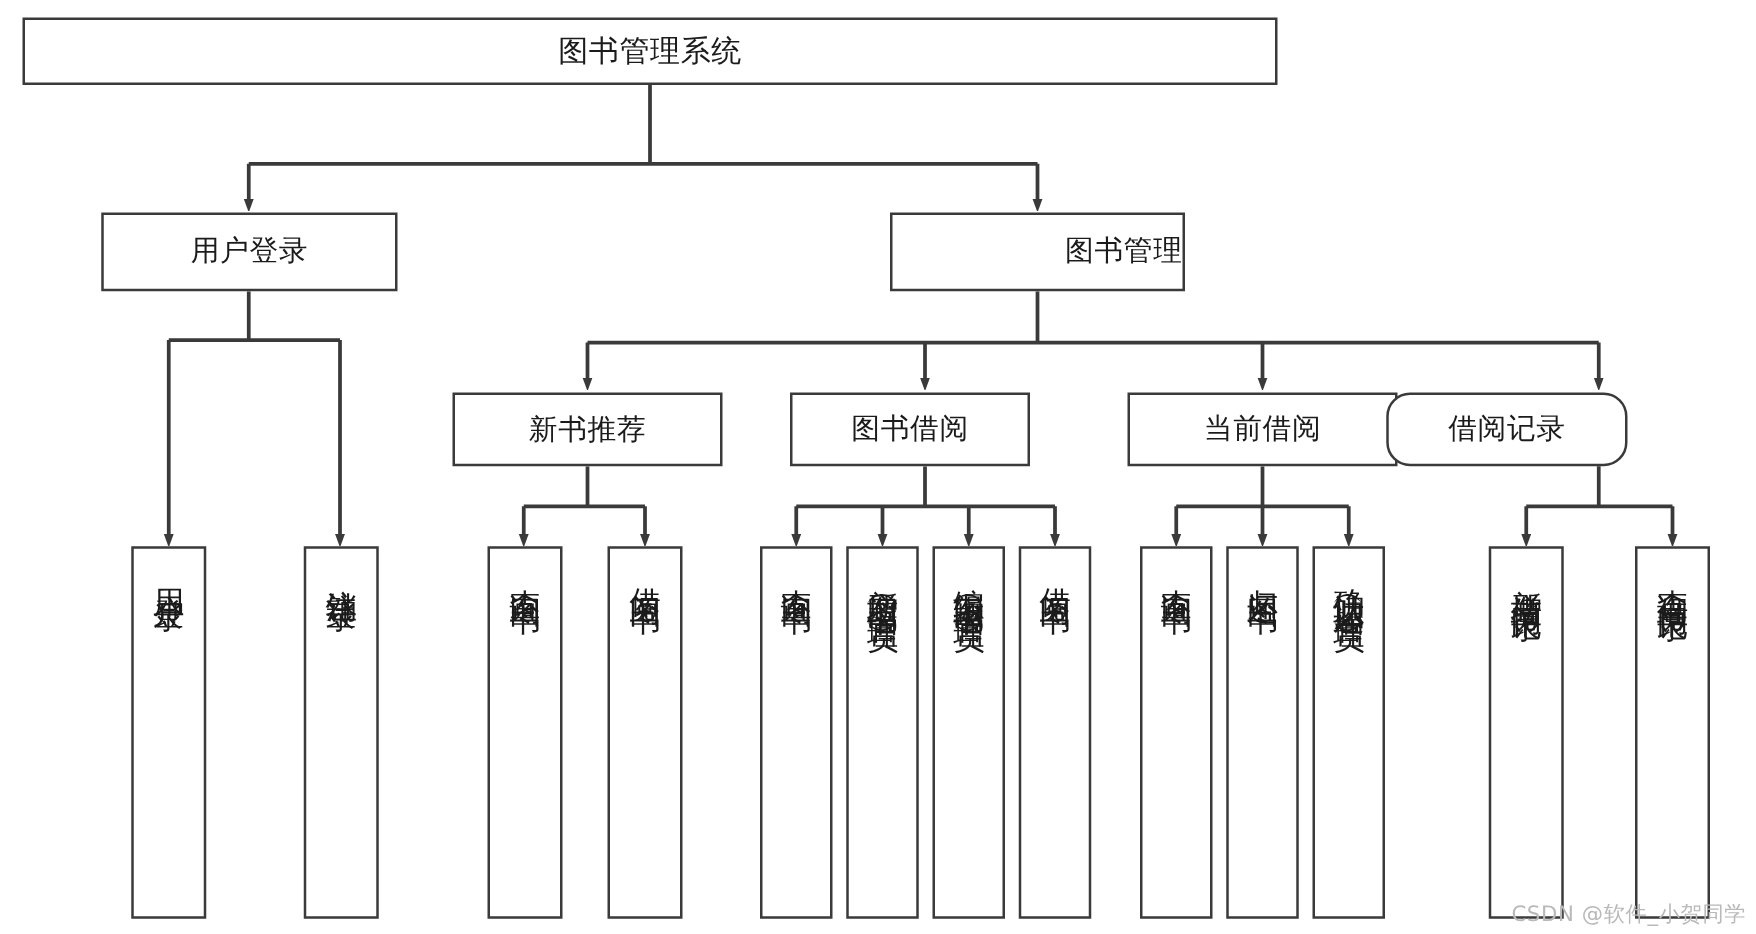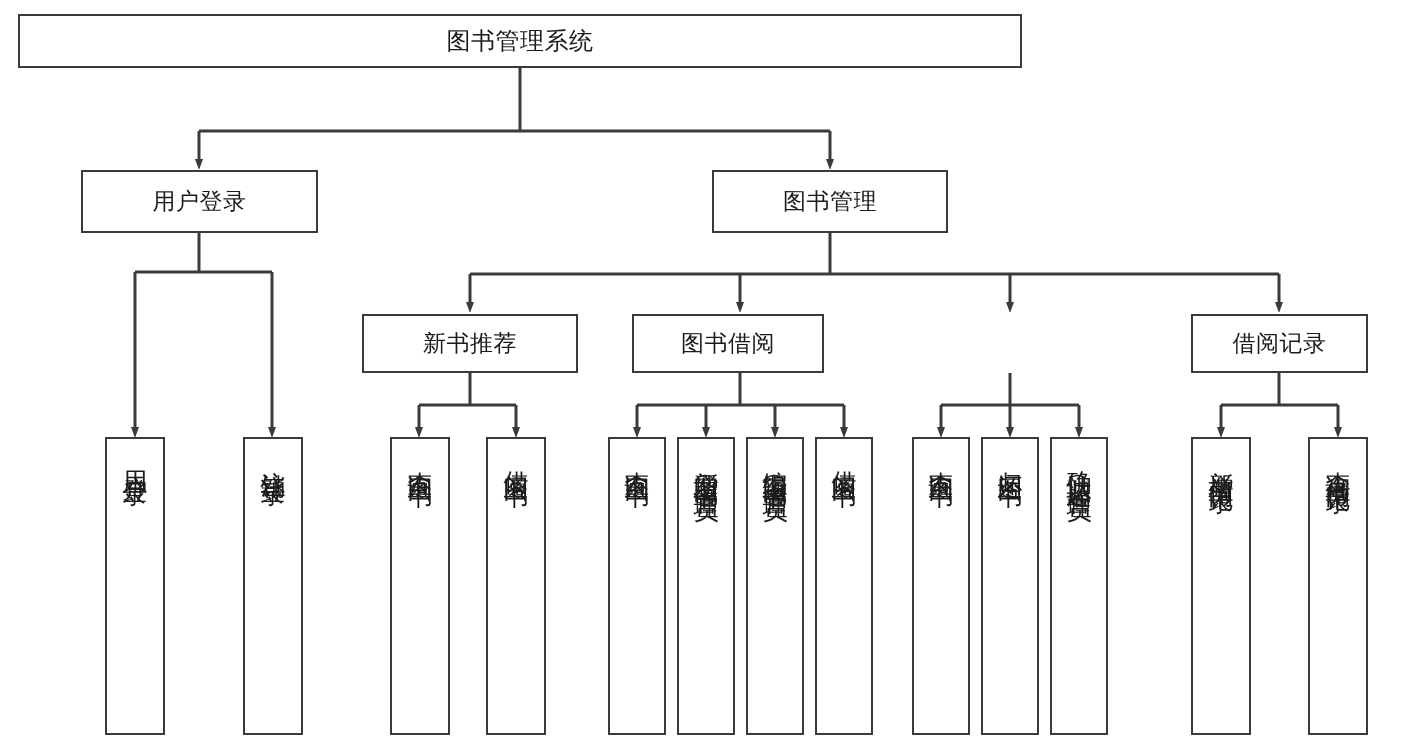--- a/index.html
+++ b/index.html
@@ -126,31 +126,34 @@
     </g>
   </svg>
 
   <div class="node horiz root" style="left:18px; top:14px; width:1004px; height:54px;">
     <span class="label">图书管理系统</span>
   </div>
 
   <div class="node horiz" style="left:81px; top:170px; width:237px; height:63px;">
     <span class="label">用户登录</span>
   </div>
-  <div class="node horiz" style="left:712px; top:170px; width:236px; height:63px;">
+  <div class="node horiz" style="left:712px; top:170px; width:236px; height:63px;justify-content:flex-end;">
     <span class="label">图书管理</span>
   </div>
 
   <div class="node horiz" style="left:362px; top:314px; width:216px; height:59px;font-family:Liberation Serif, serif;">
     <span class="label">新书推荐</span>
   </div>
   <div class="node horiz" style="left:632px; top:314px; width:192px; height:59px;">
     <span class="label">图书借阅</span>
   </div>
-  <div class="node horiz" style="left:1191px; top:314px; width:177px; height:59px;">
+  <div class="node horiz" style="left:902px; top:314px; width:216px; height:59px;">
+    <span class="label">当前借阅</span>
+  </div>
+  <div class="node horiz" style="left:1109px; top:314px; width:193px; height:59px;border-radius:19px;">
     <span class="label">借阅记录</span>
   </div>
 
   <div class="node vert" style="left:105px; top:437px; width:60px; height:298px;">
     <span class="label">用户登录</span>
   </div>
   <div class="node vert" style="left:243px; top:437px; width:60px; height:298px;">
     <span class="label">注销登录</span>
   </div>
 
@@ -184,14 +187,15 @@
     <span class="label">确认归还（管理员）</span>
   </div>
 
   <div class="node vert" style="left:1191px; top:437px; width:60px; height:298px;">
     <span class="label">新增借阅记录</span>
   </div>
   <div class="node vert" style="left:1308px; top:437px; width:60px; height:298px;">
     <span class="label">查询借阅记录</span>
   </div>
 
+  <div class="watermark">CSDN @软件_小贺同学</div>
 
 </div>
 
 </body></html>

